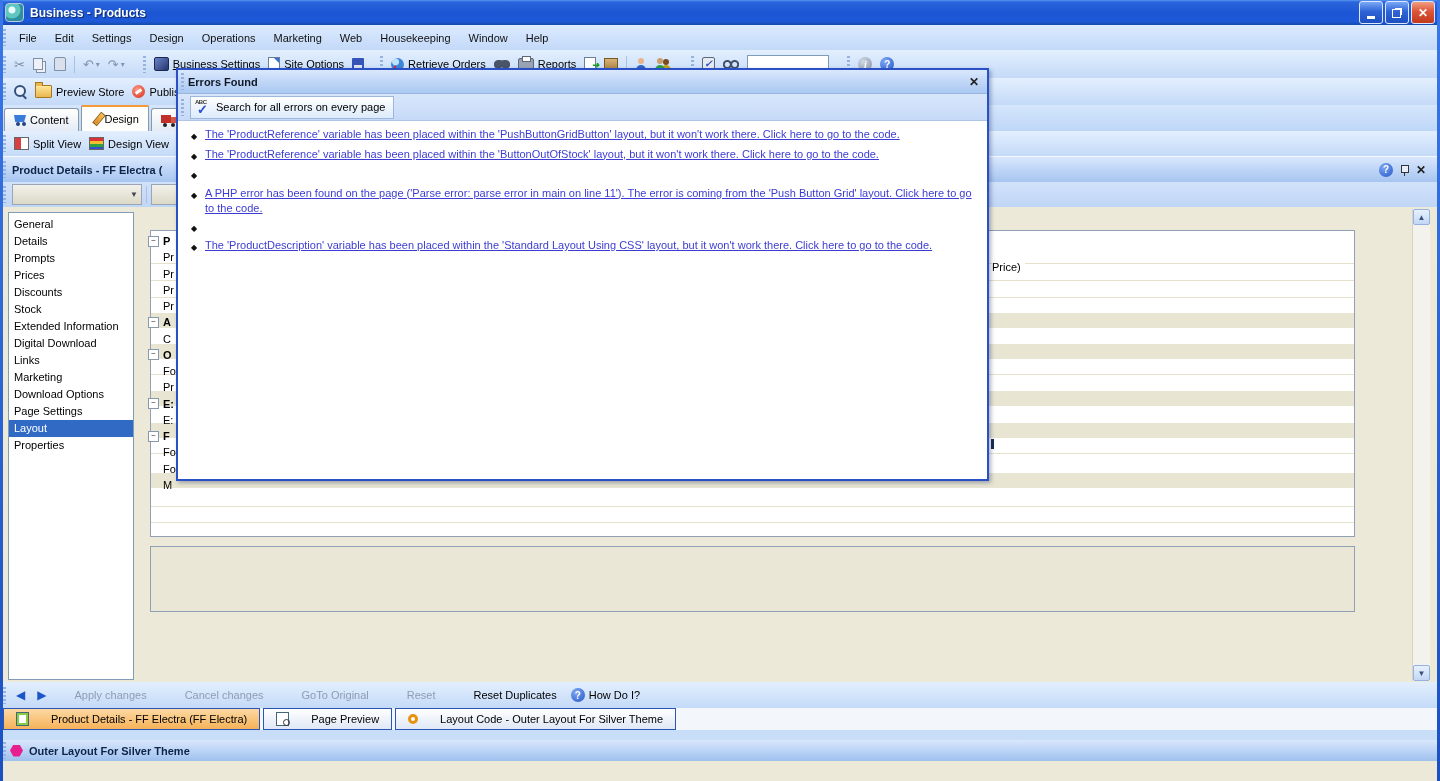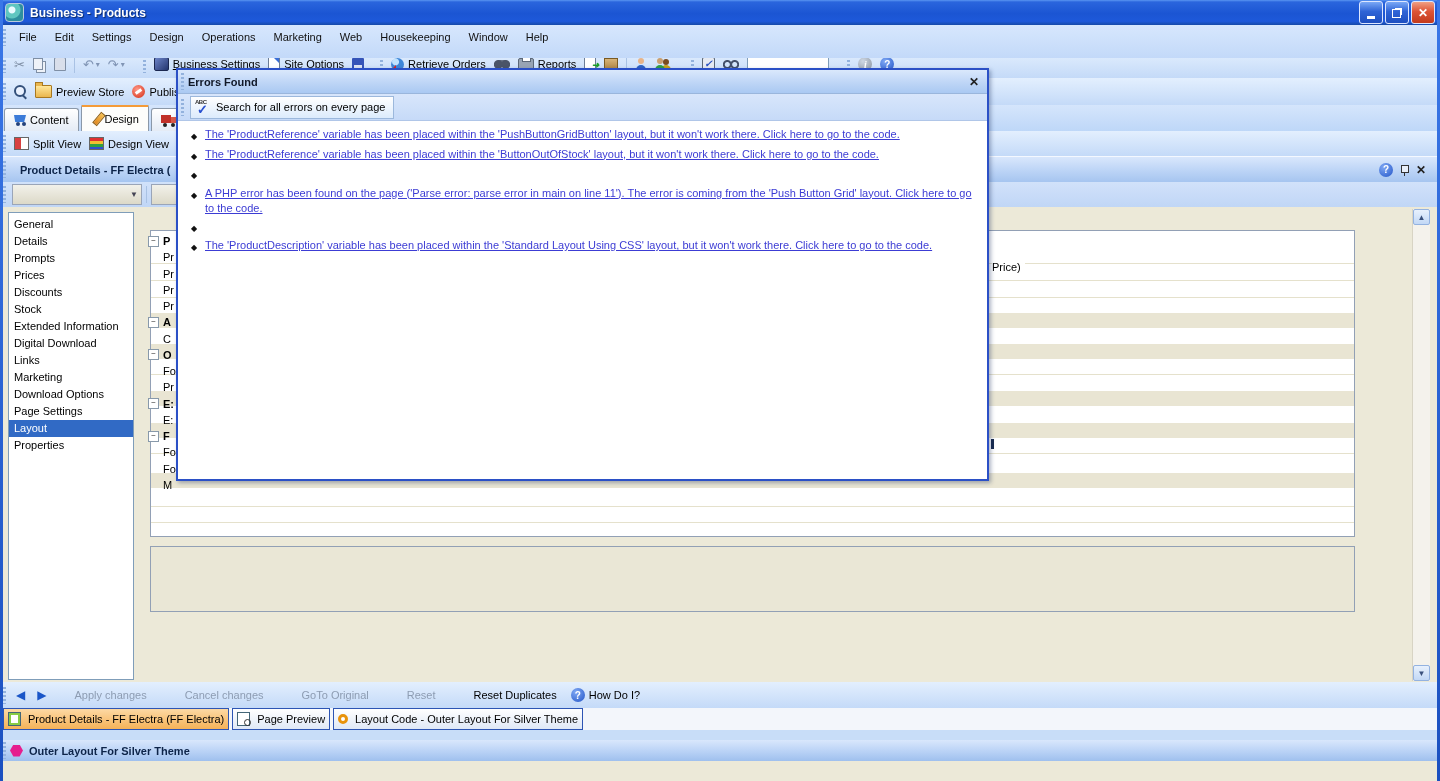--- a/index.html
+++ b/index.html
@@ -16,21 +16,21 @@
     background:radial-gradient(circle at 35% 35%,#e8fbff 0 3px,#5fc6c0 4px 8px,#2e8f9e 9px);border:1px solid #bcd;}
   .wtitle{font-weight:bold;font-size:12px;text-shadow:1px 1px 1px #0a2a6a;}
   .winbtns{margin-left:auto;display:flex;gap:2px;margin-right:5px;}
   .wbtn{width:22px;height:21px;border-radius:3px;border:1px solid #dce6ff;display:flex;align-items:center;justify-content:center;
     background:linear-gradient(180deg,#7aa8f6,#2f64d6 45%,#1d4fc0);color:#fff;}
   .wbtn.close{background:linear-gradient(180deg,#f0a084,#dd5436 45%,#c23a1c);}
   .glyph-min{width:8px;height:3px;background:#fff;margin-top:9px;}
   .glyph-restore{width:7px;height:7px;border:1px solid #fff;box-shadow:2px -2px 0 -1px #fff;margin:1px 0 0 -1px;}
   .glyph-close{font-weight:bold;font-size:12px;line-height:1;}
   
-  .menubar{left:0;top:16px;width:1440px;height:42px;background:linear-gradient(180deg,#dcebfe,#c3d9f9);
+  .menubar{left:0;top:25px;width:1440px;height:25px;background:linear-gradient(180deg,#dcebfe,#c3d9f9);
     display:flex;align-items:center;z-index:54;}
   .menu-item{padding:4px 9px;color:#101010;}
   
   .grip{width:3px;height:17px;margin:0 4px 0 3px;
     background:repeating-linear-gradient(180deg,#93b2dd 0 2px,transparent 2px 4px);}
   .tbar{background:linear-gradient(180deg,#e3effe,#c4daf8);display:flex;align-items:center;}
   .tb1{left:0;top:50px;width:1440px;height:28px;z-index:30;}
   .tbtn{display:flex;align-items:center;gap:4px;padding:2px 4px;white-space:nowrap;}
   .sep{width:1px;height:17px;background:#a9c2e4;margin:0 4px;}
   .ico{display:inline-block;}
@@ -95,21 +95,21 @@
   .truck-ico b{position:absolute;left:0;top:0;width:10px;height:8px;background:#c03028;}
   .truck-ico u{position:absolute;right:0;top:2px;width:6px;height:6px;background:#d85848;}
   .truck-ico i{position:absolute;bottom:-1px;left:2px;width:4px;height:4px;border-radius:50%;background:#222;box-shadow:8px 0 0 #222;}
   
   .viewbar{left:0;top:131px;width:1440px;height:25px;z-index:27;}
   .split-ico{width:13px;height:11px;border:1px solid #666;background:linear-gradient(90deg,#d84040 0 6px,#fff 6px);}
   .dview-ico{width:13px;height:11px;border:1px solid #666;background:linear-gradient(180deg,#e03030 0 3px,#f0c030 3px 6px,#30a040 6px 9px,#3050d0 9px);}
   
   .panelhead{left:0;top:156px;width:1440px;height:25px;background:linear-gradient(180deg,#d9e7fc 0%,#bcd4f6 55%,#a6c5f0 100%);
      display:flex;align-items:center;border-top:1px solid #f4f8ff;z-index:26;}
-  .panel-title{font-weight:bold;color:#0d2449;margin-left:10px;}
+  .panel-title{font-weight:bold;color:#0d2449;margin-left:2px;}
   .ph-icons{margin-left:auto;display:flex;align-items:center;gap:7px;margin-right:14px;}
   .pin-ico{width:9px;height:11px;position:relative;}
   .pin-ico b{position:absolute;left:1px;top:1px;width:6px;height:6px;border:1px solid #333;background:#e8eef8;}
   .pin-ico i{position:absolute;left:4px;bottom:-1px;width:1px;height:4px;background:#333;}
   .x-glyph{font-size:12px;font-weight:bold;color:#222;line-height:1;}
   
   .comborow{left:0;top:181px;width:1440px;height:26px;background:linear-gradient(180deg,#d2e2fa,#c0d6f6);display:flex;align-items:center;z-index:25;}
   .combo{height:19px;background:linear-gradient(180deg,#f2f1ea,#dcd9c8);border:1px solid #9aa5b8;display:flex;align-items:center;justify-content:flex-end;}
   .combo .dda{font-size:8px;color:#445;margin-right:3px;}
   
@@ -133,21 +133,21 @@
   .sbtn{position:absolute;left:0;width:17px;height:16px;background:linear-gradient(180deg,#e8f1fd,#c2d8f6);border:1px solid #93b2e0;border-radius:2px;
      display:flex;align-items:center;justify-content:center;font-size:8px;color:#39507c;box-sizing:border-box;}
   
   .btoolbar{left:0;top:682px;width:1440px;height:26px;z-index:20;}
   .navarrow{color:#1a56c8;font-size:12px;margin:0 6px;}
   .blabel{margin-left:38px;white-space:nowrap;}
   .qmark-ico{width:14px;height:14px;border-radius:50%;background:radial-gradient(circle at 35% 30%,#7fa8f4,#2456c8);
      color:#fff;font-weight:bold;font-size:10px;display:inline-flex;align-items:center;justify-content:center;}
   
   .doctabs{left:0;top:708px;width:1440px;height:22px;background:#f3f6fb;display:flex;align-items:flex-start;padding-left:3px;z-index:20;}
-  .dtab{height:20px;display:flex;align-items:center;gap:7px;padding:0 4px;border:1px solid #2d55b4;margin-right:3px;
+  .dtab{height:20px;display:flex;align-items:center;gap:22px;padding:0 12px;border:1px solid #2d55b4;margin-right:3px;
      background:linear-gradient(180deg,#ffffff,#dfe8f6);white-space:nowrap;}
   .dtab.sel{background:linear-gradient(180deg,#fdd9a4,#f5b258);}
   .gdoc-ico{width:11px;height:12px;background:#fff;border:1px solid #467;box-shadow:inset 0 0 0 2px #8c4;}
   .pview-ico{width:11px;height:12px;background:#fff;border:1px solid #467;position:relative;}
   .pview-ico i{position:absolute;right:-2px;bottom:-1px;width:5px;height:5px;border:1.5px solid #333;border-radius:50%;}
   .swirl-ico{width:10px;height:10px;border:3px solid #e8930c;border-radius:50%;box-sizing:border-box;background:#fff;}
   .strip{left:0;top:730px;width:1440px;height:10px;background:#c8ddf8;z-index:19;}
   
   .outerbar{left:0;top:740px;width:1440px;height:21px;background:linear-gradient(180deg,#d9e7fc 0%,#b6d0f5 60%,#9fc0ee 100%);
      display:flex;align-items:center;z-index:20;}

